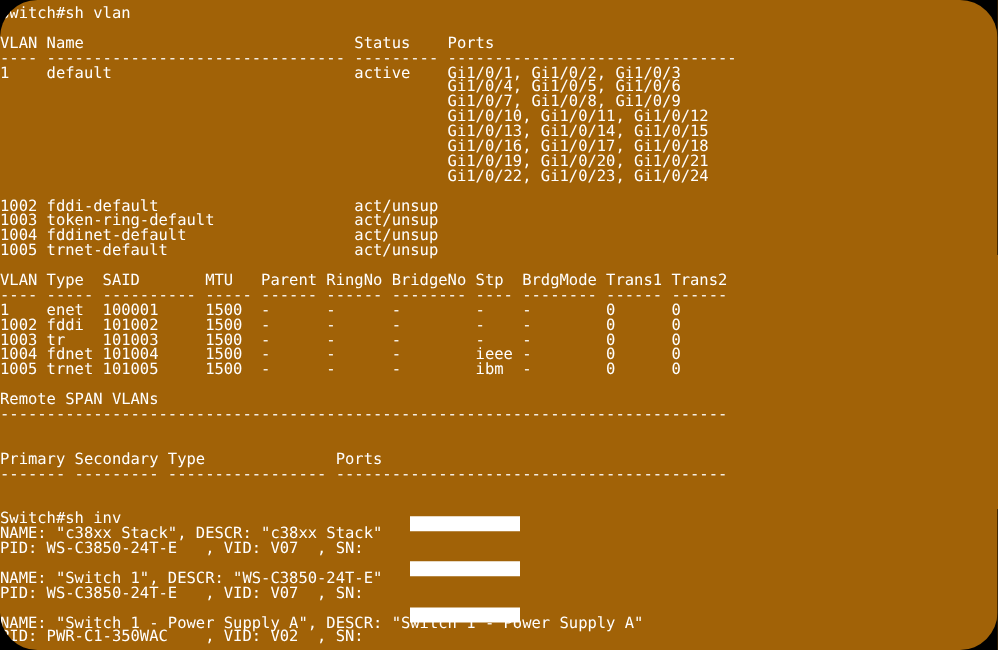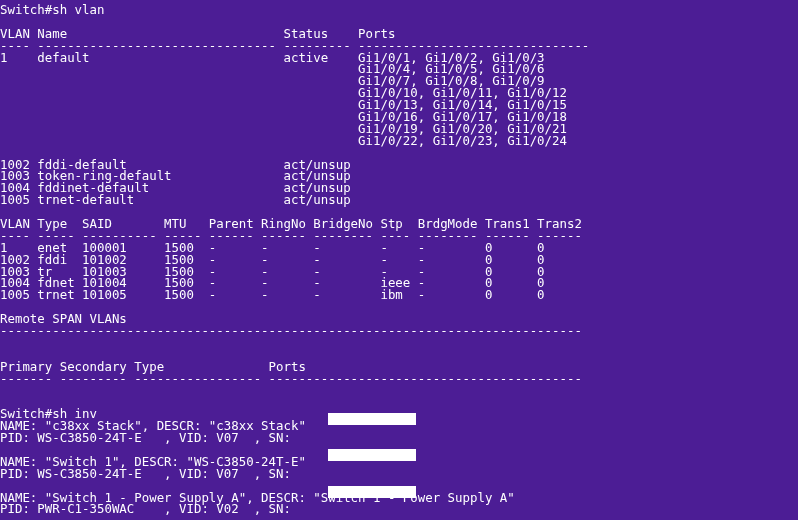--- a/index.html
+++ b/index.html
@@ -5,29 +5,30 @@
 <style>
   html, body {
     margin: 0;
     padding: 0;
     background: #000000;
   }
   #terminal {
     position: relative;
     width: 798px;
     height: 520px;
-    background: #4c1d95;
+    background: #a16207;
     color: #ffffff;
     font-family: "DejaVu Sans Mono", "Liberation Mono", monospace;
     font-size: 12.4px;
     line-height: 11.9px;
     letter-spacing: 0px;
     overflow: hidden;
     -webkit-font-smoothing: none;
     font-smooth: never;
+    border-radius: 30px;
   }
   .screen {
     position: absolute;
     left: 0;
     top: 4px;
     width: 798px;
     white-space: pre;
     font-family: "DejaVu Sans Mono", "Liberation Mono", monospace;
     font-size: 12.4px;
     line-height: 11.9px;

